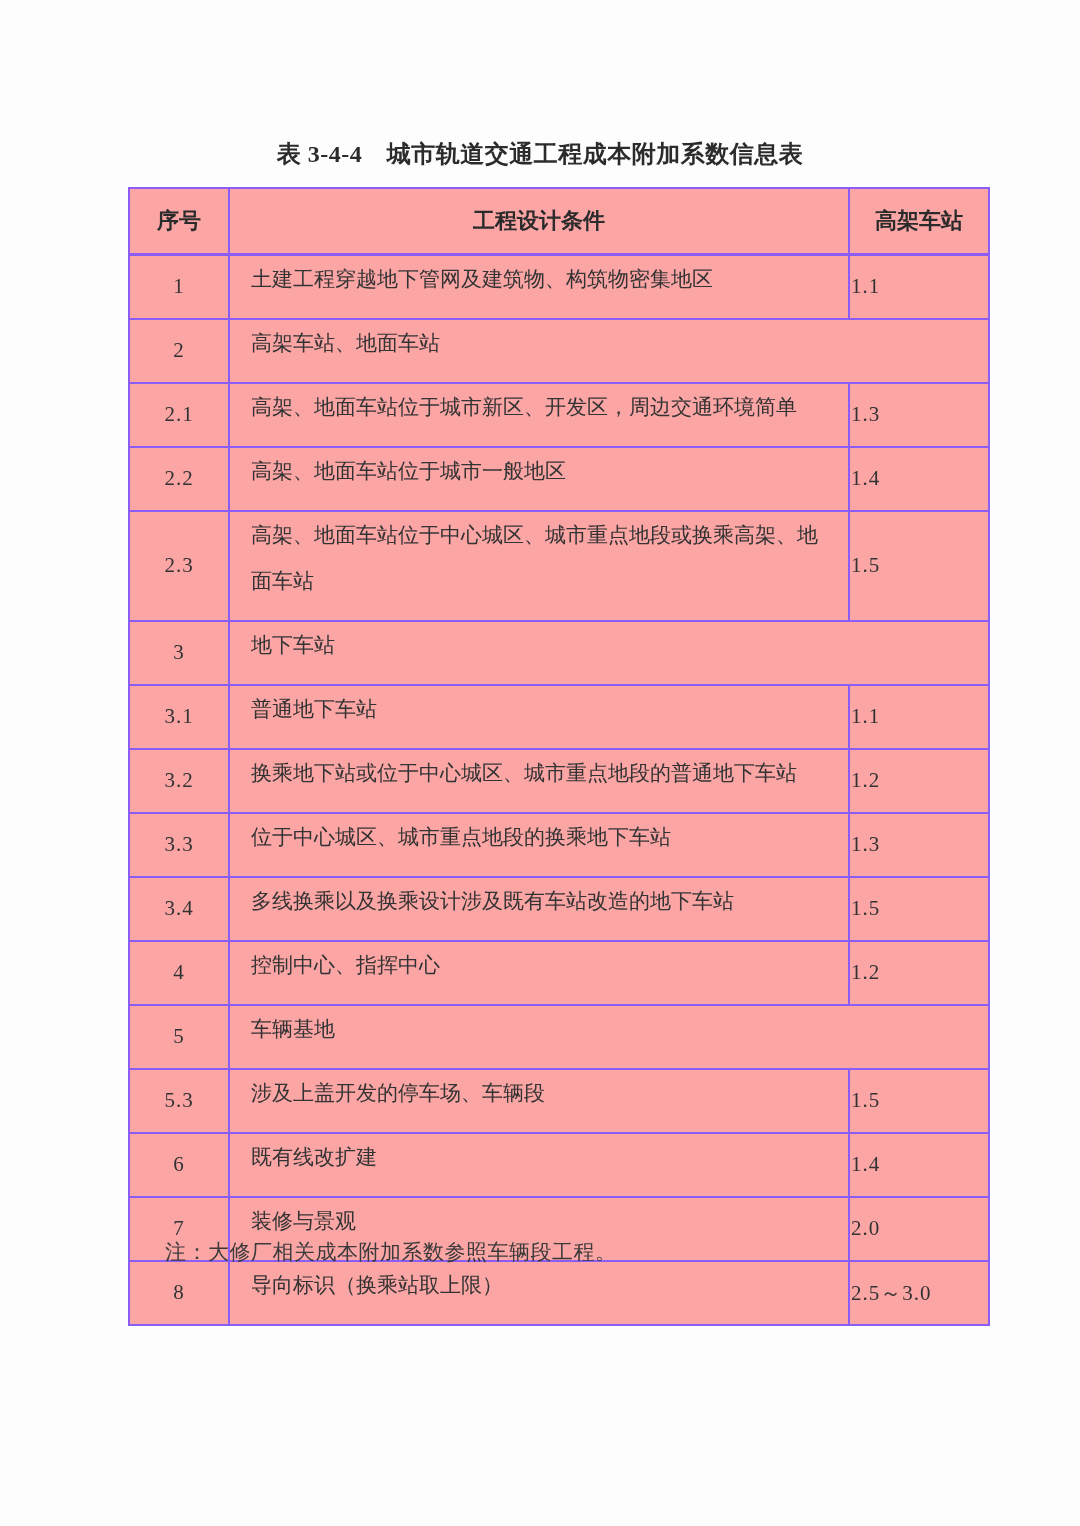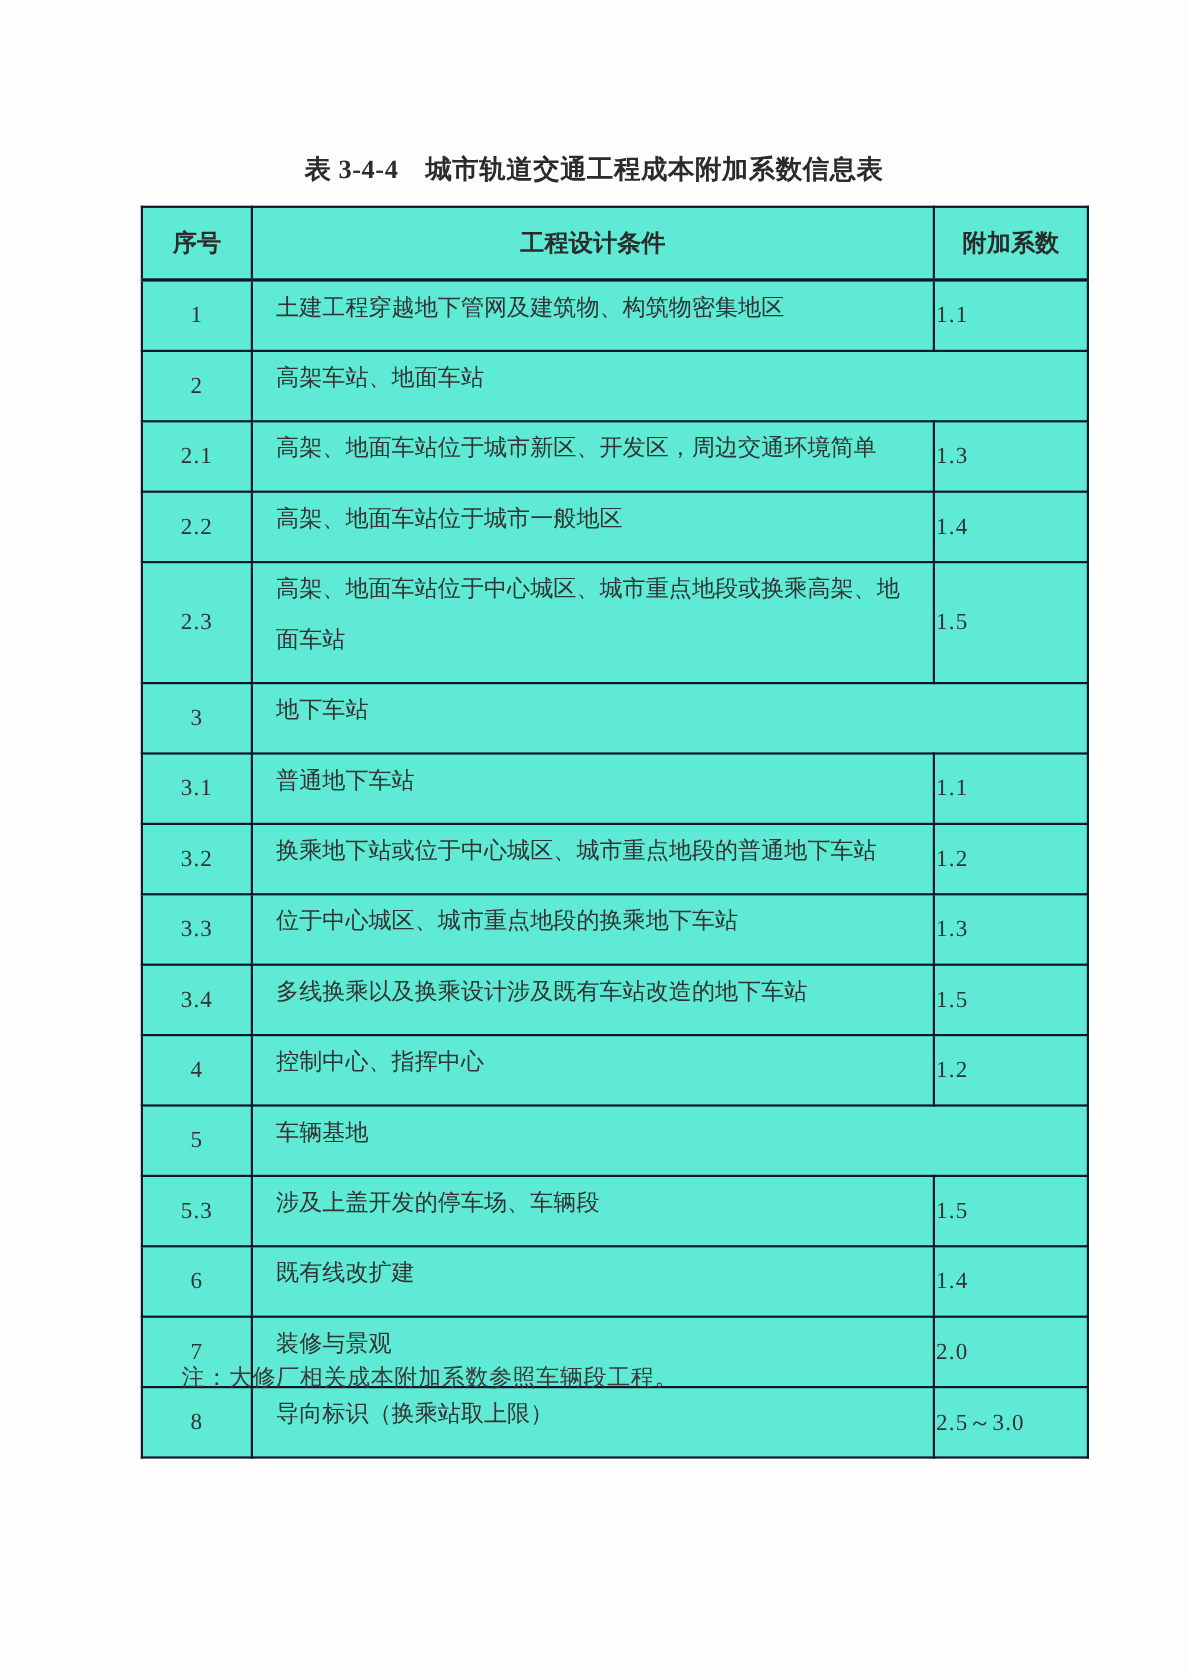--- a/index.html
+++ b/index.html
@@ -35,23 +35,23 @@
     width: 860px;
     border-collapse: collapse;
     table-layout: fixed;
     border: 2px solid #2e2e2e;
   }
   .coef-table col.c-no   { width: 100px; }
   .coef-table col.c-cond { width: 620px; }
   .coef-table col.c-coef { width: 140px; }
   .coef-table th,
   .coef-table td {
-    border: 2px solid #0f172a;
+    border: 2px solid #8b5cf6;
     vertical-align: middle;
-    background: #5eead4;
+    background: #fca5a5;
   }
   .coef-table thead tr { height: 66px; }
   .coef-table th {
     font-size: 22px;
     font-weight: bold;
     text-align: center;
     color: #2b2b2b;
     border-bottom-width: 3px;
   }
   .coef-table tbody tr { height: 51px; }
@@ -90,21 +90,21 @@
   <table class="coef-table">
     <colgroup>
       <col class="c-no">
       <col class="c-cond">
       <col class="c-coef">
     </colgroup>
     <thead>
       <tr>
         <th>序号</th>
         <th>工程设计条件</th>
-        <th>附加系数</th>
+        <th>高架车站</th>
       </tr>
     </thead>
     <tbody>
         <tr>
           <td class="col-no">1</td>
           <td class="col-cond">土建工程穿越地下管网及建筑物、构筑物密集地区</td>
           <td class="col-coef">1.1</td>
         </tr>
         <tr>
           <td class="col-no">2</td>

